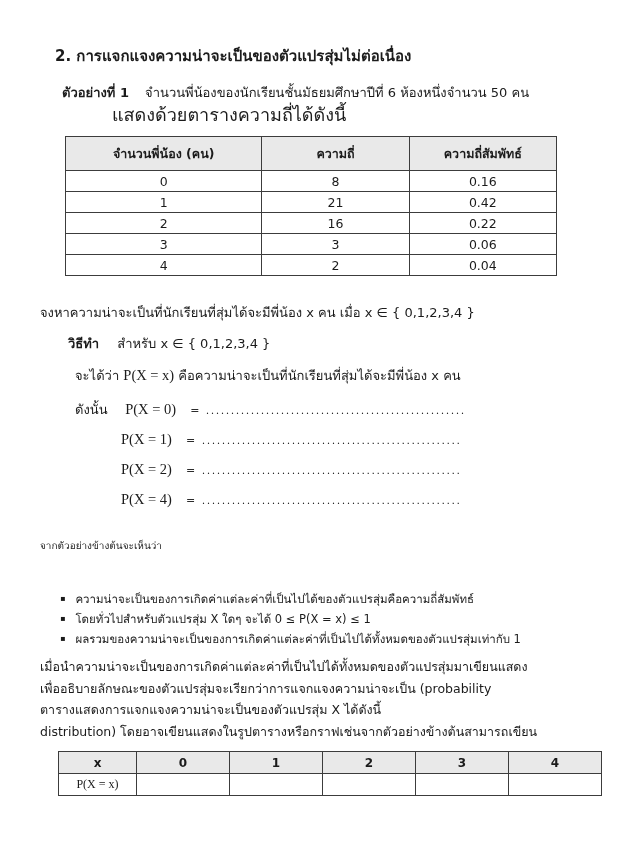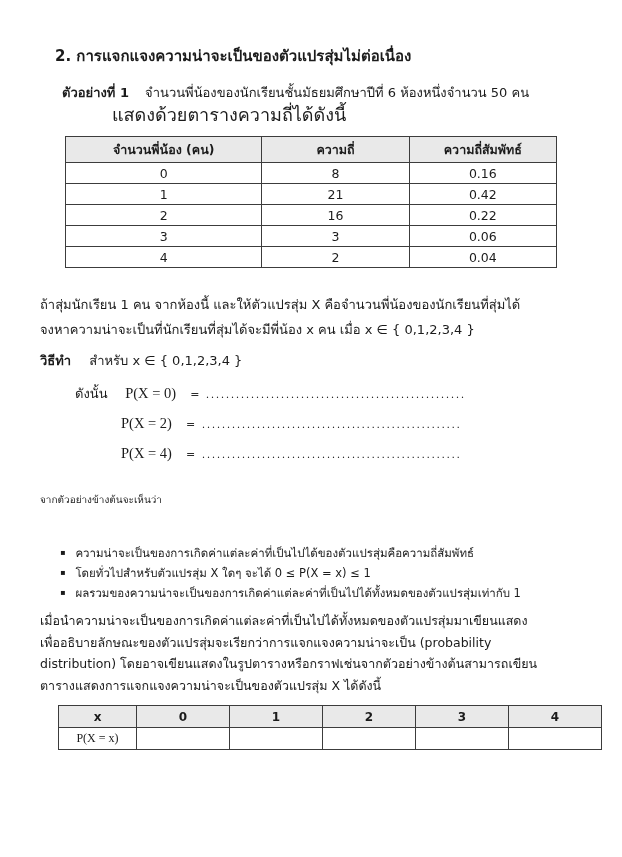--- a/index.html
+++ b/index.html
@@ -14,25 +14,25 @@
 
   .section-title { font-size: 15px; font-weight: 600; margin: 0 0 15px 15px; }
 
   .example-line { font-size: 13px; line-height: 20px; margin-left: 22px; }
   .example-label { font-weight: bold; margin-right: 12px; }
   .example-line2 { font-size: 18px; line-height: 20px; margin: 2px 0 0 72px; }
 
   table { border-collapse: collapse; }
   .freq-table { width: 492px; margin: 11px 0 0 25px; table-layout: fixed; }
   .freq-table th, .freq-table td { border: 1px solid #3c3c3c; text-align: center; }
-  .freq-table th { height: 26px; background: #e9e9e9; font-size: 12.5px; font-weight: 600; }
+  .freq-table th { height: 34px; background: #e9e9e9; font-size: 12.5px; font-weight: 600; }
   .freq-table td { height: 21px; font-size: 12.5px; }
 
   .para { font-size: 13px; line-height: 25px; margin: 24px 0 0 0; }
-  .method-line { font-size: 13px; line-height: 26px; margin-top: 6px; }
+  .method-line { font-size: 13px; line-height: 26px; margin-top: 6px; margin-left: 28px; }
   .method-label { font-weight: bold; margin-right: 14px; }
   .given-line { font-size: 13px; line-height: 28px; margin: 4px 0 0 35px; }
 
   .math { font-family: "Liberation Serif", "DejaVu Serif", serif; font-size: 14.5px; }
 
   .prob-block { margin: 4px 0 0 35px; }
   .prob-row { height: 30px; line-height: 30px; font-size: 13px; white-space: nowrap; }
   .prob-row .prefix { display: inline-block; width: 46px; }
   .prob-row.cont { padding-left: 46px; }
   .dots { font-size: 11px; letter-spacing: 1.5px; color: #2c2c2c; margin-left: 10px; }
@@ -100,37 +100,45 @@
       </tr>
       <tr>
         <td>4</td>
         <td>2</td>
         <td>0.04</td>
       </tr>
     </tbody>
   </table>
 
   <div class="para">
-    <div>ถ้าสุ่มนักเรียน 1 คน จากห้องนี้ และให้ตัวแปรสุ่ม X คือจำนวนพี่น้องของนักเรียนที่สุ่มได้</div>
     <div>จงหาความน่าจะเป็นที่นักเรียนที่สุ่มได้จะมีพี่น้อง x คน เมื่อ x ∈ { 0,1,2,3,4 }</div>
   </div>
 
   <div class="method-line">
     <span class="method-label">วิธีทำ</span>
     <span>สำหรับ x ∈ { 0,1,2,3,4 }</span>
   </div>
 
+  <div class="given-line">
+    <span>จะได้ว่า</span>
+    <span class="math">P(X = x)</span>
+    <span>คือความน่าจะเป็นที่นักเรียนที่สุ่มได้จะมีพี่น้อง x คน</span>
+  </div>
 
   <div class="prob-block">
     <div class="prob-row">
       <span class="prefix">ดังนั้น</span>
       <span class="math">P(X = 0)</span>
       <span class="dots">= ....................................................</span>
     </div>
     <div class="prob-row cont">
+      <span class="math">P(X = 1)</span>
+      <span class="dots">= ....................................................</span>
+    </div>
+    <div class="prob-row cont">
       <span class="math">P(X = 2)</span>
       <span class="dots">= ....................................................</span>
     </div>
     <div class="prob-row cont">
       <span class="math">P(X = 4)</span>
       <span class="dots">= ....................................................</span>
     </div>
   </div>
 
   <div class="seen-heading">จากตัวอย่างข้างต้นจะเห็นว่า</div>
@@ -146,22 +154,22 @@
     </div>
     <div class="bullet-item">
       <span class="bullet-marker">▪</span>
       <span>ผลรวมของความน่าจะเป็นของการเกิดค่าแต่ละค่าที่เป็นไปได้ทั้งหมดของตัวแปรสุ่มเท่ากับ 1</span>
     </div>
   </div>
 
   <div class="closing">
     <div class="line">เมื่อนำความน่าจะเป็นของการเกิดค่าแต่ละค่าที่เป็นไปได้ทั้งหมดของตัวแปรสุ่มมาเขียนแสดง</div>
     <div class="line">เพื่ออธิบายลักษณะของตัวแปรสุ่มจะเรียกว่าการแจกแจงความน่าจะเป็น (probability</div>
+    <div class="line">ตารางแสดงการแจกแจงความน่าจะเป็นของตัวแปรสุ่ม X ได้ดังนี้</div>
     <div class="line">distribution) โดยอาจเขียนแสดงในรูปตารางหรือกราฟเช่นจากตัวอย่างข้างต้นสามารถเขียน</div>
-    <div class="line">ตารางแสดงการแจกแจงความน่าจะเป็นของตัวแปรสุ่ม X ได้ดังนี้</div>
   </div>
 
   <table class="dist-table">
     <colgroup>
       <col style="width:78px">
         <col>
         <col>
         <col>
         <col>
         <col>

